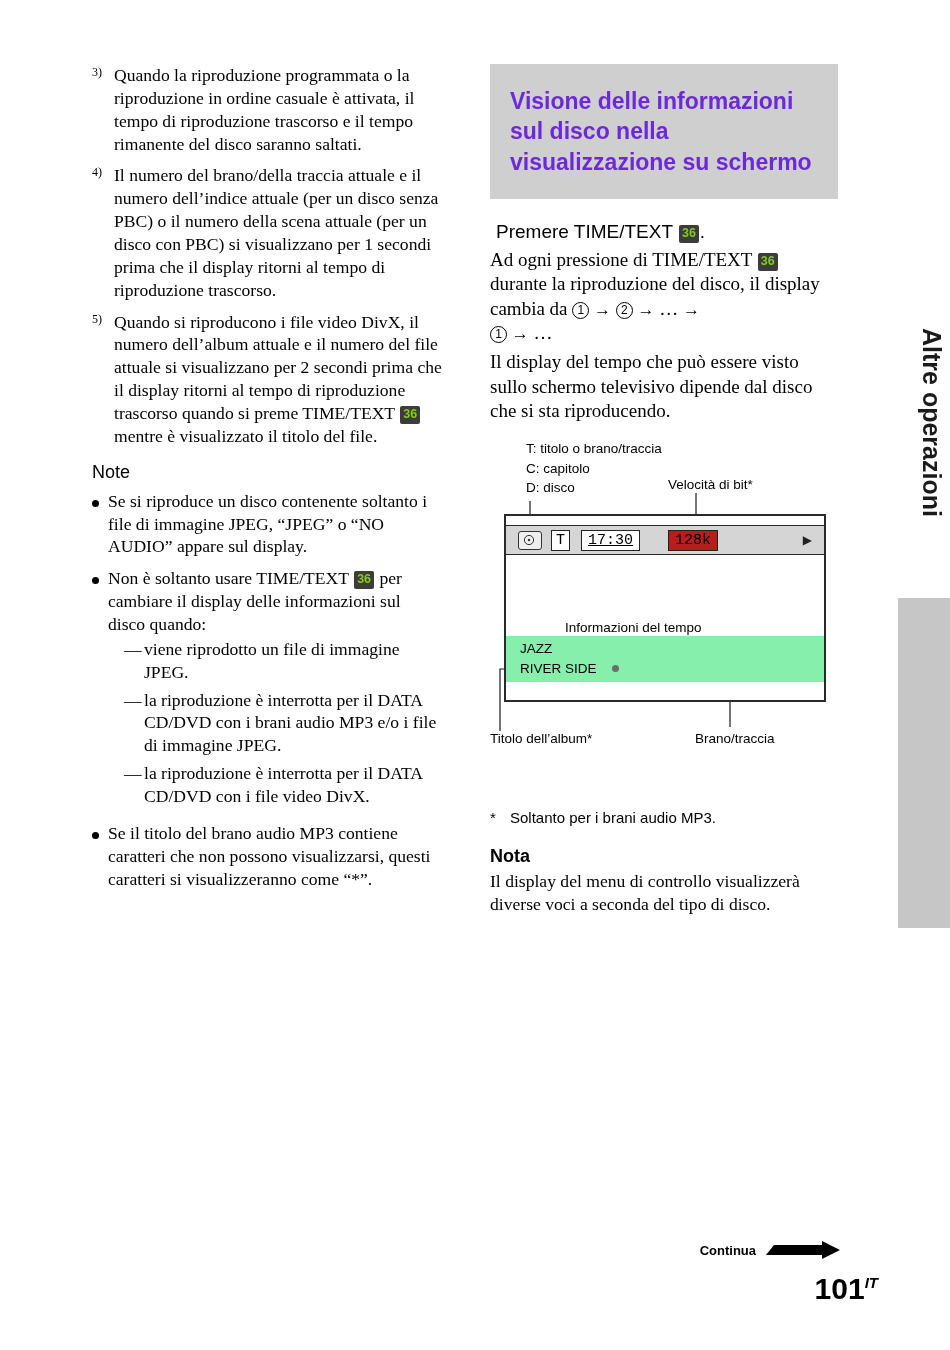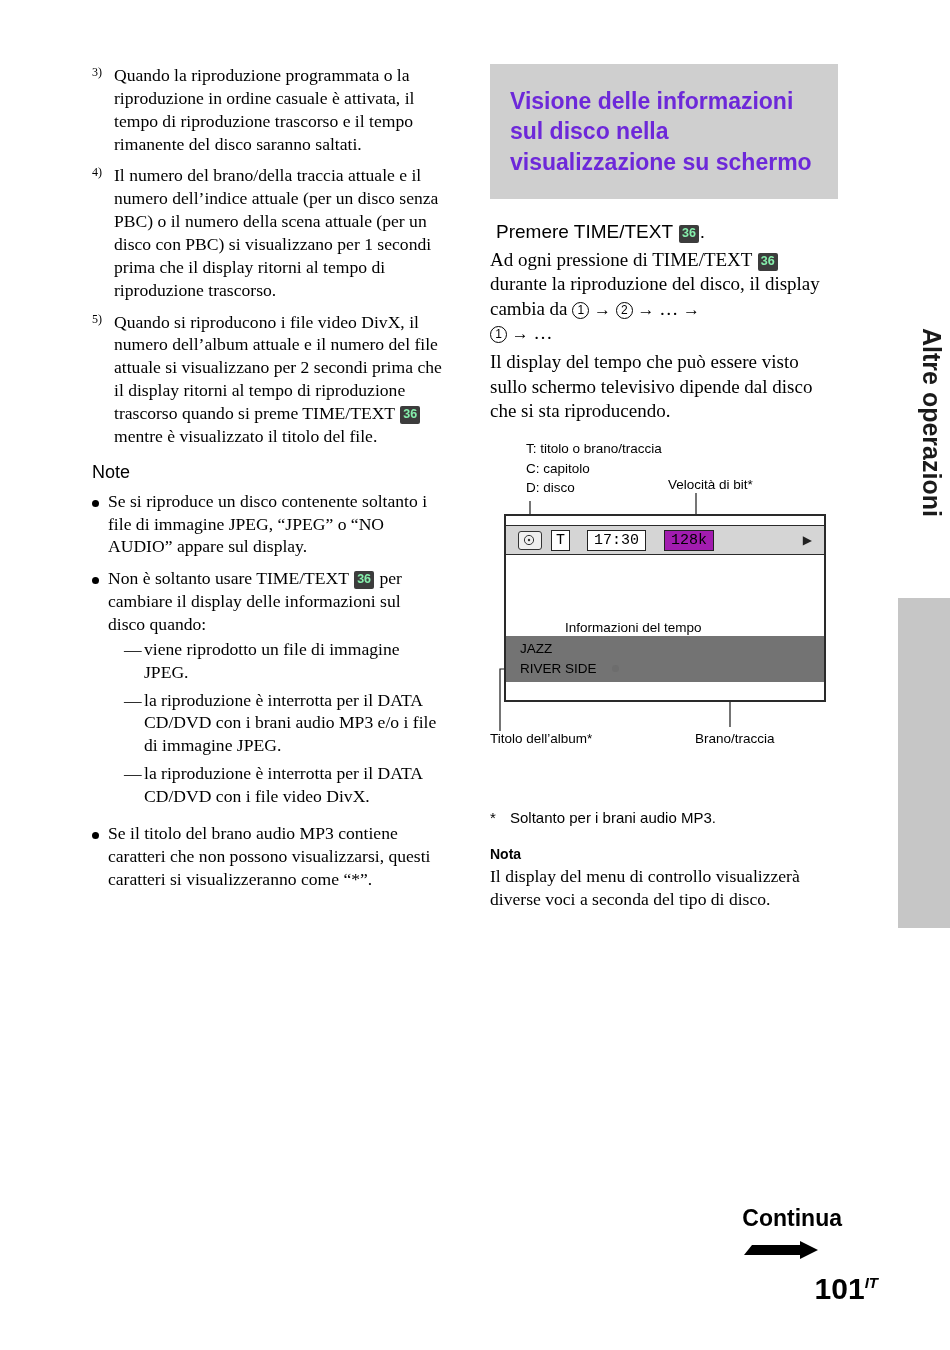--- a/index.html
+++ b/index.html
@@ -85,21 +85,21 @@
   .dash-item .dash {
     flex: 0 0 20px;
     width: 20px;
   }
   .dash-item .dtext { flex: 1 1 auto; }
 
   
   .keybox {
     display: inline-block;
     background: #3c3c3c;
-    color: #86efac;
+    color: #84cc16;
     font-family: "Liberation Sans", sans-serif;
     font-size: 12.5px;
     font-weight: bold;
     line-height: 1;
     padding: 2px 3px 3px 3px;
     border-radius: 2px;
     vertical-align: 1px;
     margin: 0 1px;
   }
 
@@ -207,45 +207,46 @@
     padding: 0 4px;
     line-height: 19px;
     background: #fff;
   }
   .osd-time {
     border: 1.6px solid #222;
     font-family: "Liberation Mono", monospace;
     font-size: 15px;
     padding: 0 6px;
     line-height: 19px;
-    margin-left: 17px;
+    margin-left: 11px;
     background: #fff;
+    text-decoration: underline;
   }
   .osd-bitrate {
     border: 1.6px solid #222;
     font-family: "Liberation Mono", monospace;
     font-size: 15px;
     padding: 0 6px;
     line-height: 19px;
-    margin-left: 18px;
-    background: #a21caf;
+    margin-left: 28px;
+    background: #b91c1c;
   }
   .osd-play {
     margin-left: auto;
     margin-right: 12px;
     font-size: 12px;
     color: #222;
   }
   .osd-lower {
     position: absolute;
     left: 0;
     bottom: 18px;
     width: 318px;
     height: 46px;
-    background: #737373;
+    background: #86efac;
     box-sizing: border-box;
     padding: 3px 0 0 14px;
     line-height: 1.45;
   }
   .osd-lower .row2 { position: relative; }
   .track-dot {
     display: inline-block;
     width: 7px;
     height: 7px;
     background: #6d6d6d;
@@ -275,21 +276,21 @@
   .footnote-star {
     font-family: "Liberation Sans", sans-serif;
     font-size: 15px;
     margin-top: 10px;
     display: flex;
   }
   .footnote-star .st { width: 20px; flex: 0 0 20px; }
   .nota-head {
     font-family: "Liberation Sans", sans-serif;
     font-weight: bold;
-    font-size: 14px;
+    font-size: 18px;
     margin-top: 20px;
   }
   .nota-body {
     font-size: 17.6px;
     line-height: 1.30;
     margin-top: 3px;
   }
 
   
   .side-tab {
@@ -315,24 +316,24 @@
     padding-left: 6px;
   }
 
   
   .continua {
     position: absolute;
     right: 108px;
     bottom: 90px;
     font-family: "Liberation Sans", sans-serif;
     font-weight: bold;
-    font-size: 23px;
-    display: flex;
+    font-size: 13px;
+    display: flex;
+    align-items: center;
     gap: 8px;
-    flex-direction: column;
   }
   .arrow-svg { display:block; }
   .pagenum {
     position: absolute;
     right: 72px;
     bottom: 44px;
     font-family: "Liberation Sans", sans-serif;
     font-weight: bold;
     font-size: 30px;
   }

